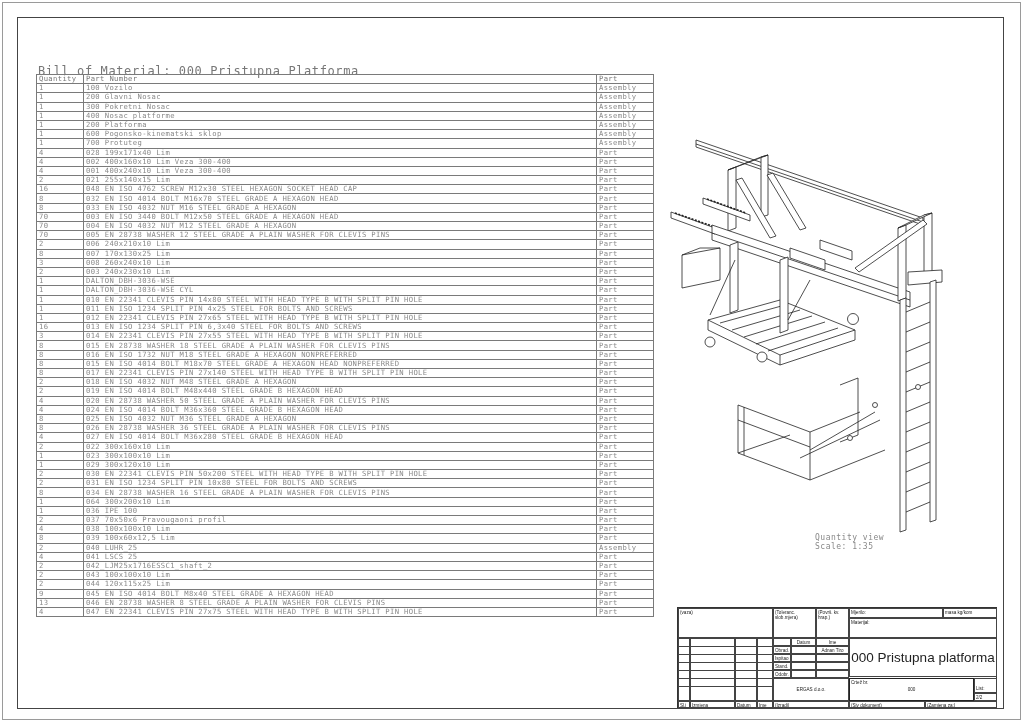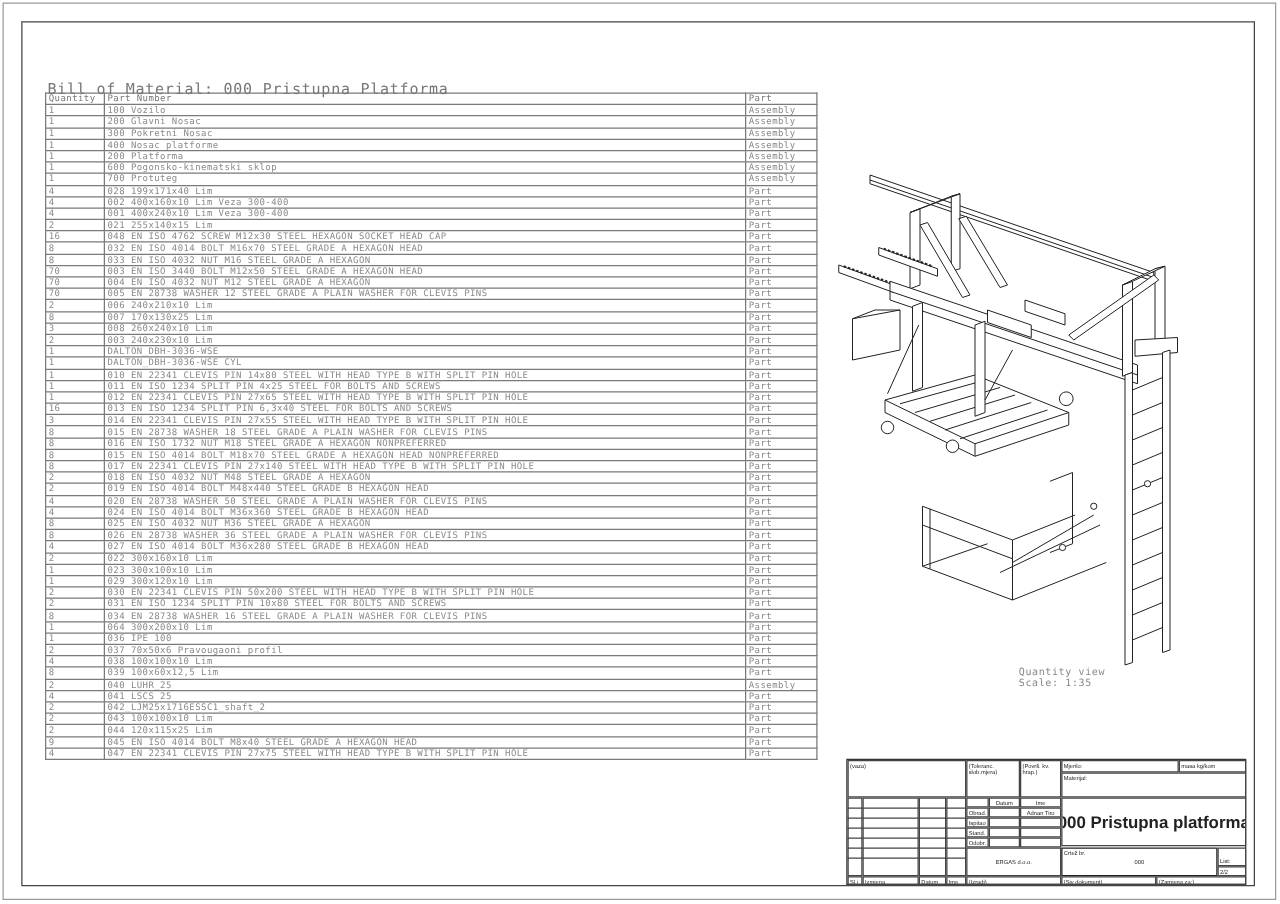--- a/index.html
+++ b/index.html
@@ -310,20 +310,25 @@
         <td class="q">2</td>
         <td>044 120x115x25 Lim</td>
         <td class="t">Part</td>
       </tr>
       <tr>
         <td class="q">9</td>
         <td>045 EN ISO 4014 BOLT M8x40 STEEL GRADE A HEXAGON HEAD</td>
         <td class="t">Part</td>
       </tr>
       <tr>
+        <td class="q">13</td>
+        <td>046 EN 28738 WASHER 8 STEEL GRADE A PLAIN WASHER FOR CLEVIS PINS</td>
+        <td class="t">Part</td>
+      </tr>
+      <tr>
         <td class="q">4</td>
         <td>047 EN 22341 CLEVIS PIN 27x75 STEEL WITH HEAD TYPE B WITH SPLIT PIN HOLE</td>
         <td class="t">Part</td>
       </tr>
     </tbody>
 </table>
 
 <svg class="iso" viewBox="0 0 340 420" xmlns="http://www.w3.org/2000/svg" fill="none" stroke="#222" stroke-width="0.8">
 
   <g>
@@ -426,21 +431,21 @@
   <div class="cell" style="left:113px;top:46px;width:25px;height:8px;"></div>
   <div class="cell" style="left:138px;top:46px;width:33px;height:8px;"></div>
   <div class="cell" style="left:95px;top:54px;width:18px;height:8px;">Stand.</div>
   <div class="cell" style="left:113px;top:54px;width:25px;height:8px;"></div>
   <div class="cell" style="left:138px;top:54px;width:33px;height:8px;"></div>
   <div class="cell" style="left:95px;top:62px;width:18px;height:8px;">Odobr.</div>
   <div class="cell" style="left:113px;top:62px;width:25px;height:8px;"></div>
   <div class="cell" style="left:138px;top:62px;width:33px;height:8px;"></div>
   <div class="cell center" style="left:95px;top:70px;width:76px;height:23px;padding-top:8px;">ERGAS d.o.o.</div>
 
-  <div class="cell big" style="left:171px;top:30px;width:148px;height:39px;font-weight:bold;">000 Pristupna platforma</div>
+  <div class="cell big" style="left:171px;top:30px;width:148px;height:39px;">000 Pristupna platforma</div>
   <div class="cell thick" style="left:171px;top:70px;width:125px;height:23px;">
     <div>Crtež br.</div>
     <div style="text-align:center;margin-top:2px;">000</div>
   </div>
   <div class="cell" style="left:296px;top:70px;width:23px;height:15px;padding-top:7px;">List:</div>
   <div class="cell" style="left:296px;top:85px;width:23px;height:8px;">2/2</div>
 
   <div class="cell" style="left:0;top:93px;width:12px;height:7px;">Sl.i</div>
   <div class="cell" style="left:12px;top:93px;width:45px;height:7px;">Izmjena</div>
   <div class="cell" style="left:57px;top:93px;width:22px;height:7px;">Datum</div>

